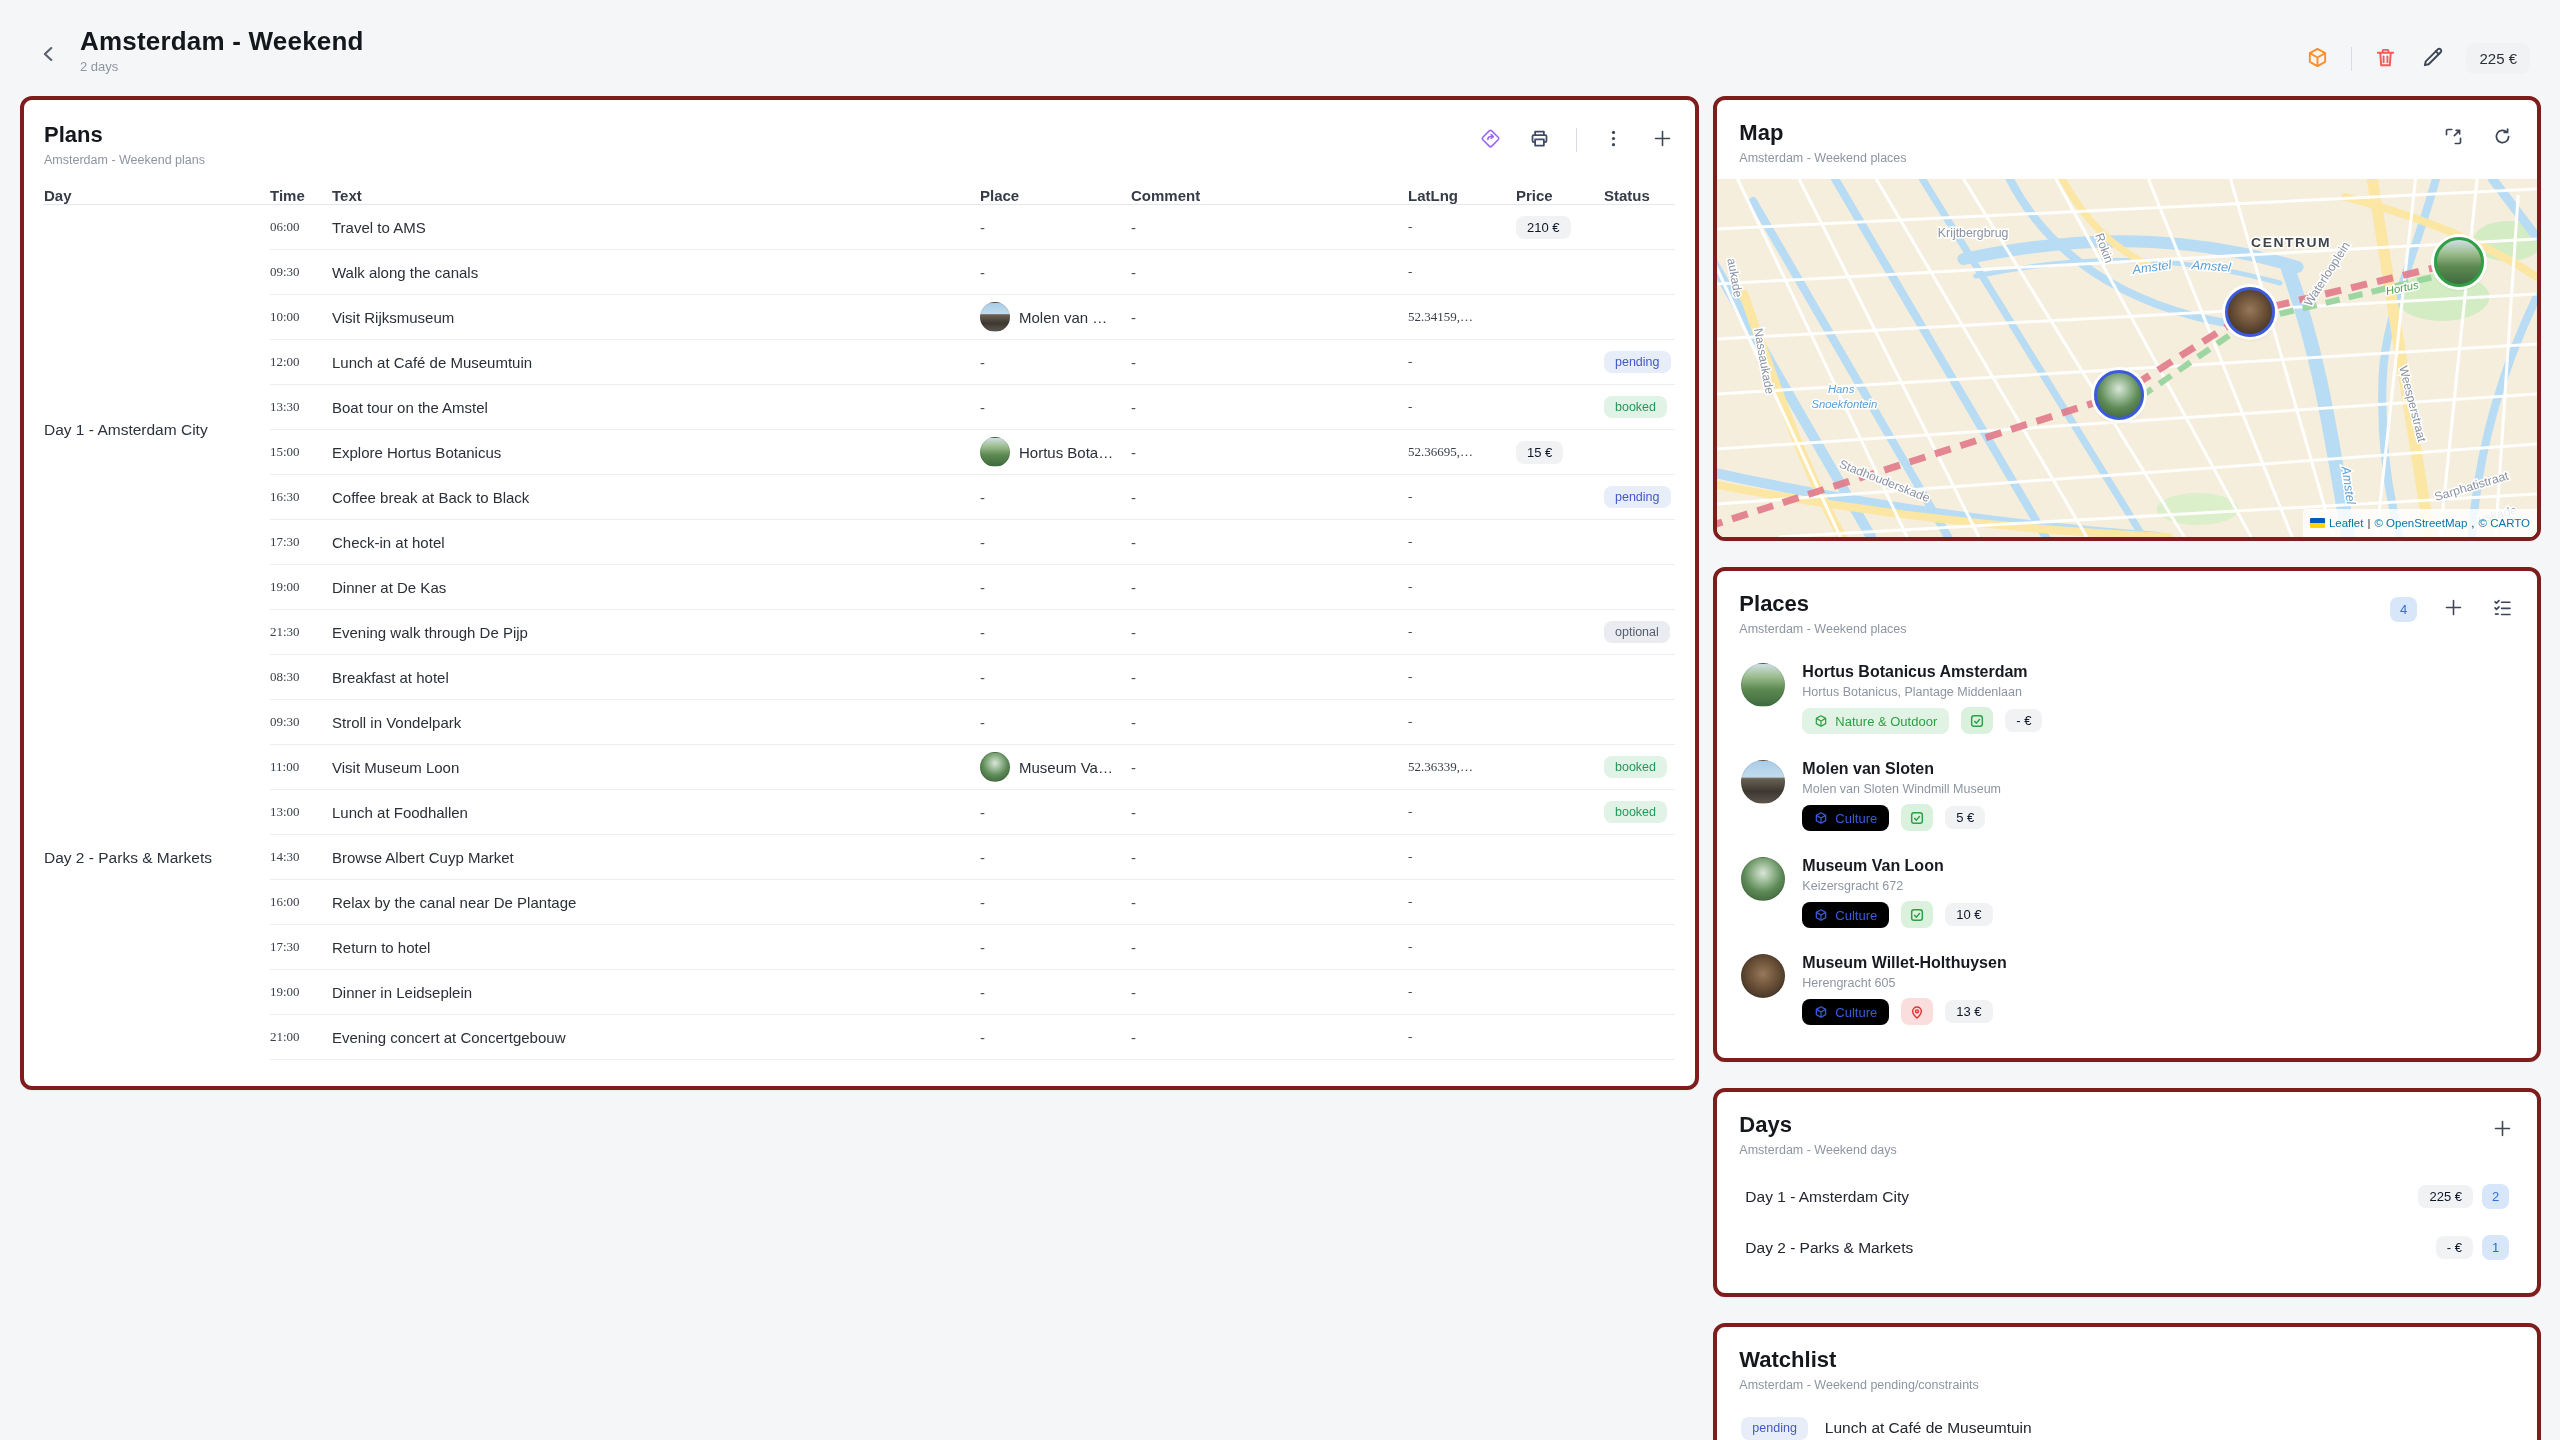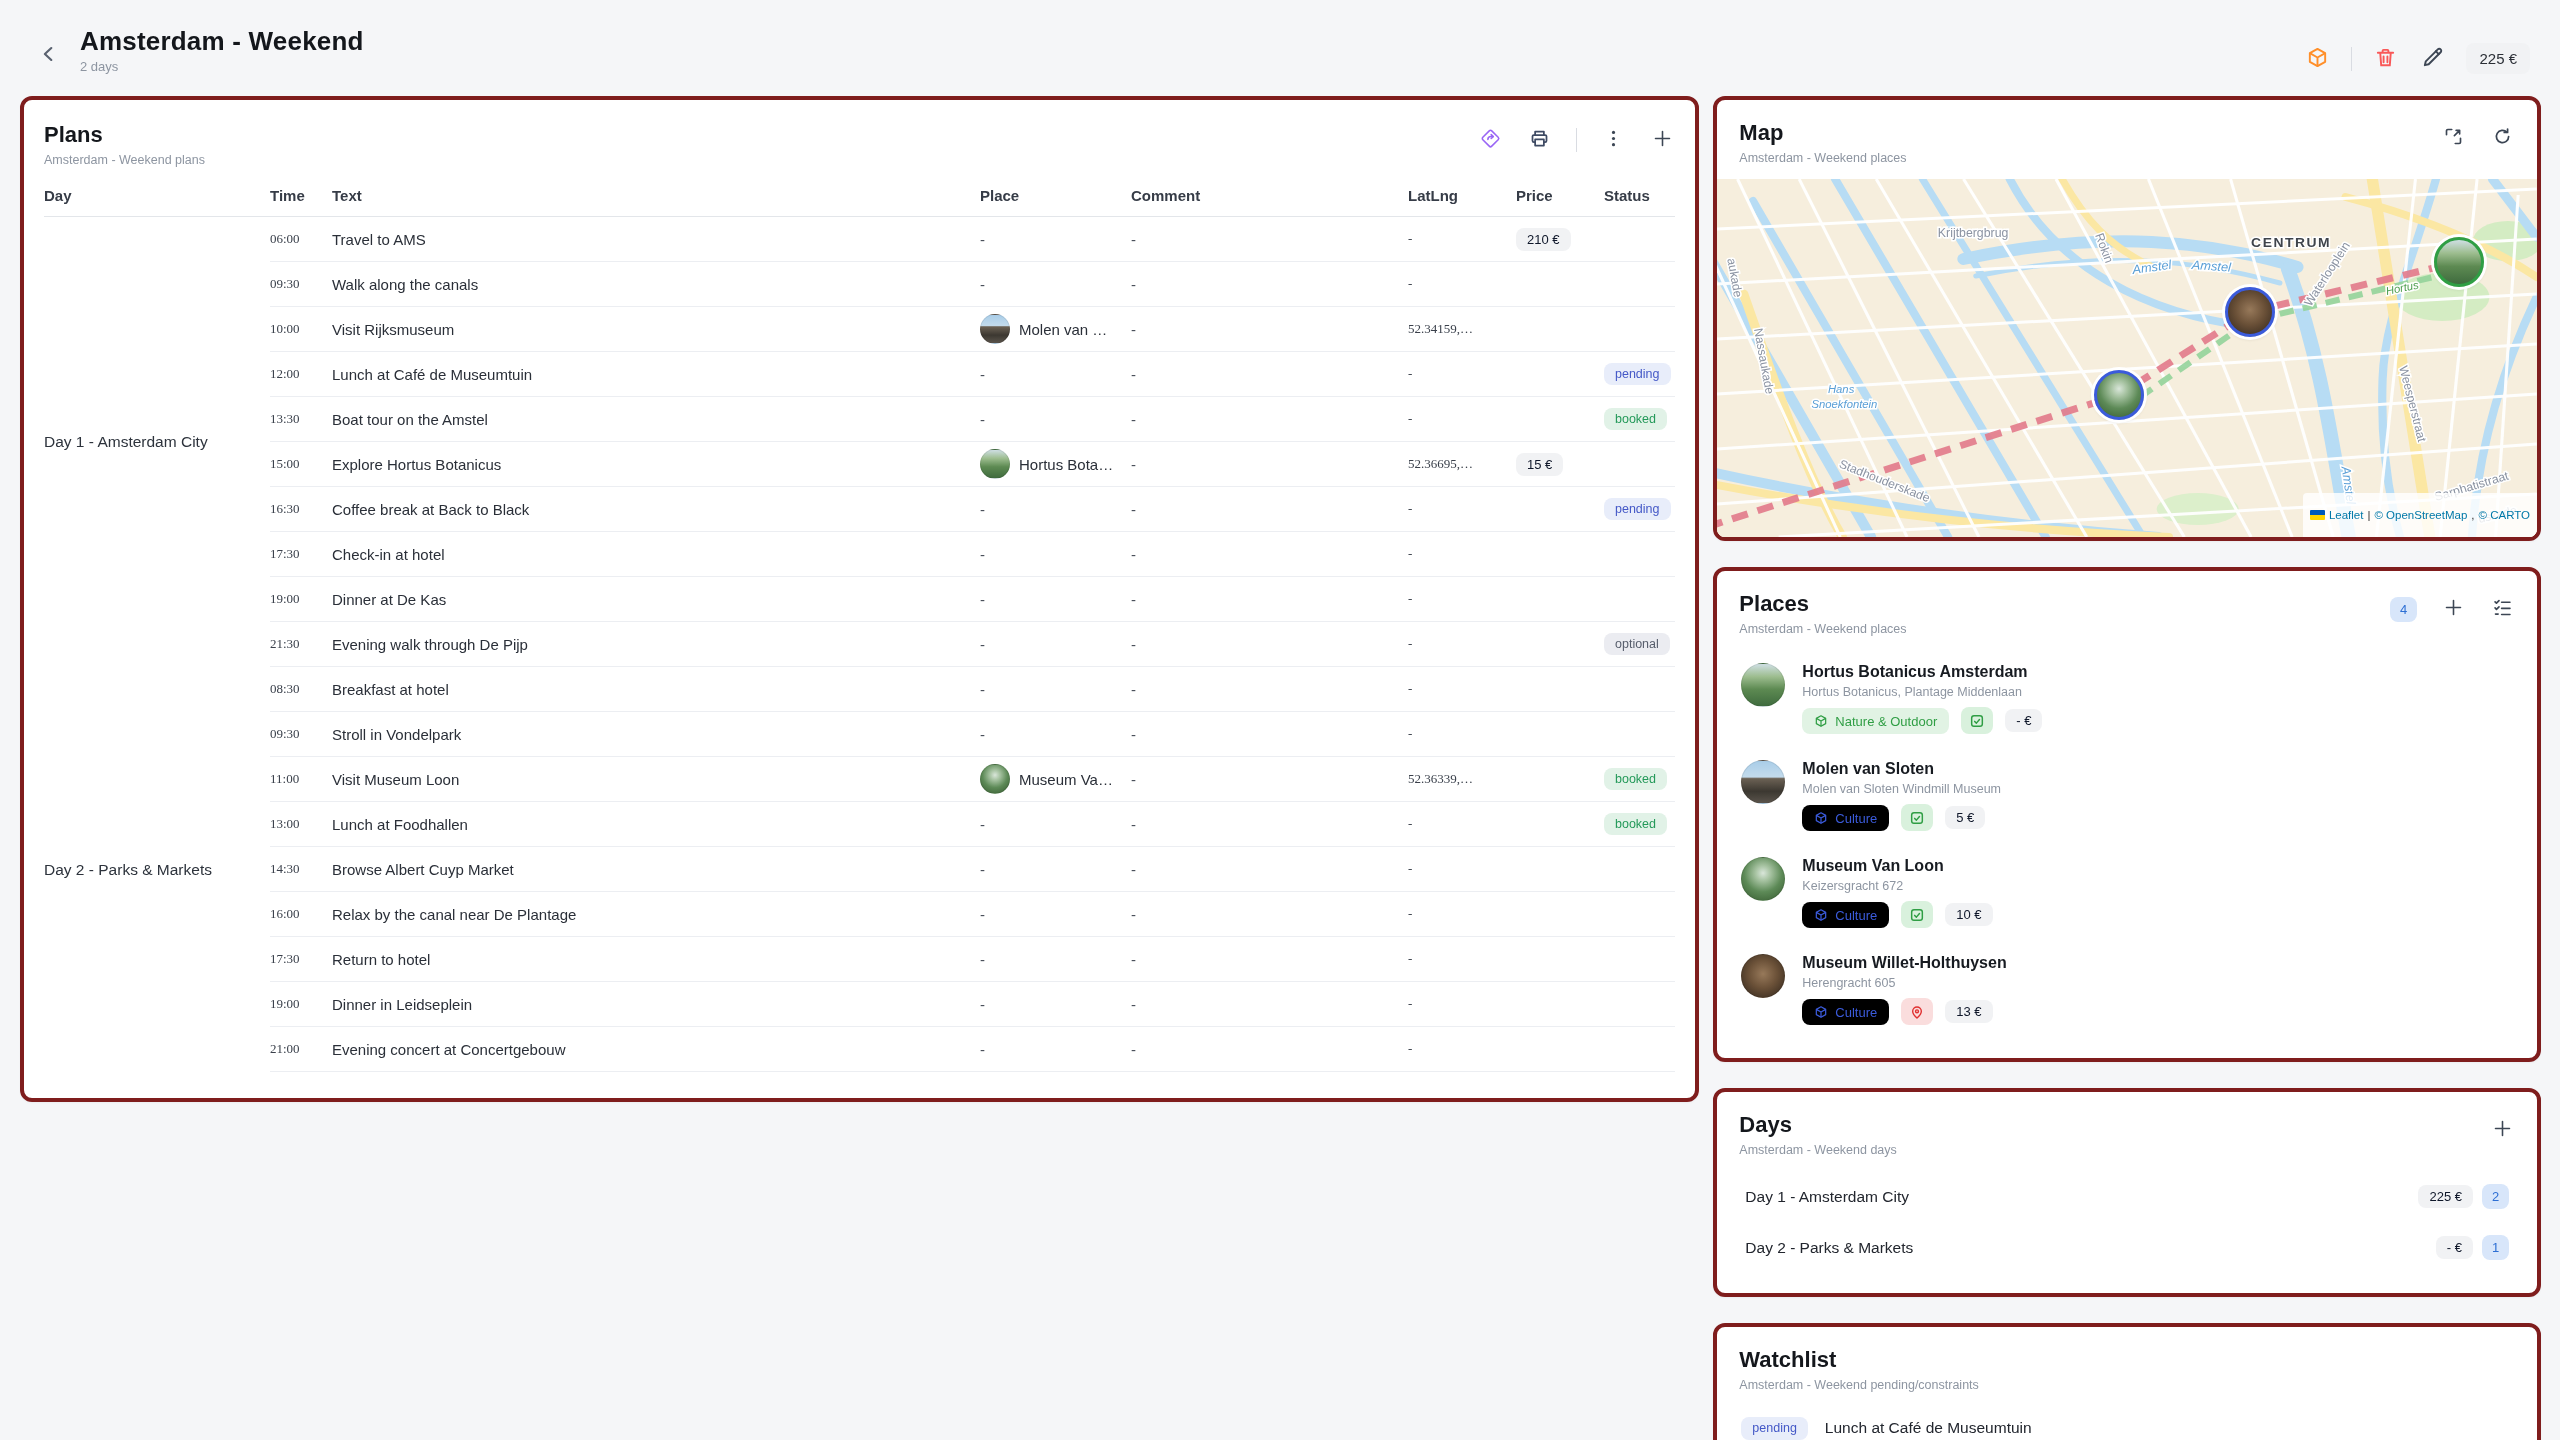--- a/index.html
+++ b/index.html
@@ -26,21 +26,21 @@
   .card-head { display:flex; align-items:flex-start; }
   .card-title { font-size:22px; font-weight:700; color:#14171c; }
   .card-sub { font-size:12.5px; color:#8d95a1; margin-top:5px; }
   .head-actions { margin-left:auto; display:flex; align-items:center; gap:24px; margin-top:4px;}
   .head-actions .icon-btn svg { width:21px;height:21px; }
 
   
   .plans-card { width:1680px; padding:22px 20px 26px 20px; }
   .ptable { margin-top:20px; }
   .thead { display:grid; grid-template-columns:226px 62px 648px 151px 277px 108px 88px 1fr;
-    border-bottom:1px solid #e3e6ea; padding-bottom:12px; }
+    border-bottom:1px solid #e3e6ea; }
   .thead .th { font-size:15px; font-weight:700; color:#363c47; }
   .tgroup { display:grid; grid-template-columns:226px 1fr; }
   .day-cell { display:flex; align-items:center; font-size:15.5px; color:#2d333c; padding-right:10px;}
   .g-rows { min-width:0; }
   .trow { display:grid; grid-template-columns:62px 648px 151px 277px 108px 88px 1fr;
     height:45px; align-items:center; border-bottom:1px solid #eceef2; cursor:default;}
   .cell { font-size:15px; color:#2a2f38; white-space:nowrap; overflow:hidden; display:flex; align-items:center;}
   .c-time,.c-latlng { font-family:Liberation Serif, serif; font-size:13px; color:#3a404b; }
   .dash { color:#4a505b; }
   .avatar { display:inline-block; width:30px; height:30px; border-radius:50%; flex:none; margin-right:9px;
@@ -67,21 +67,21 @@
   .map-label { font-size:12px; fill:#8b93a2; paint-order:stroke; stroke:#ffffff; stroke-width:3px; }
   .lbl-water { font-style:italic; fill:#5a9fd6; font-size:12.5px;}
   .lbl-water-sm { font-style:italic; fill:#5a9fd6; font-size:11px;}
   .lbl-region { fill:#3f444b; font-weight:700; font-size:13.5px; letter-spacing:1.5px;}
   .lbl-green { fill:#4f9e4f; font-style:italic; font-size:11px;}
   .map-marker { position:absolute; width:50px;height:50px; border-radius:50%;
     transform:translate(-50%,-50%); box-shadow:0 0 0 3px #fff, 0 1px 4px rgba(0,0,0,.25); cursor:pointer;}
   .ring-green { border:3px solid #2f9e44; }
   .ring-blue { border:3px solid #3b5bdb; }
   .map-attrib { position:absolute; right:0; bottom:0; background:rgba(255,255,255,.82);
-    font-size:11.5px; padding:16px 7px; color:#333; display:flex; align-items:center; gap:4px; border-top-left-radius:4px;}
+    font-size:11.5px; padding:8px 7px; color:#333; display:flex; align-items:center; gap:4px; border-top-left-radius:4px;}
   .map-attrib a { color:#0078a8; text-decoration:none; cursor:pointer;}
   .ua-flag { display:inline-block; width:15px; height:10px; background:linear-gradient(180deg,#005bbb 50%,#ffd500 50%); border-radius:1px;}
 
   .places-card, .days-card, .watch-card { padding:20px 22px; }
   .place-item { display:flex; gap:17px; padding:13px 2px; cursor:pointer;}
   .place-av { width:44px; height:44px; border-radius:50%; flex:none; border:1px solid rgba(0,0,0,.08);}
   .place-name { font-size:16px; font-weight:700; color:#171b21; }
   .place-sub { font-size:12.5px; color:#8d95a1; margin:4px 0 8px; }
   .place-badges { display:flex; align-items:center; gap:12px; }
   .cat-badge { gap:7px; padding:6px 12px; font-size:13px;align-items:flex-end;}

